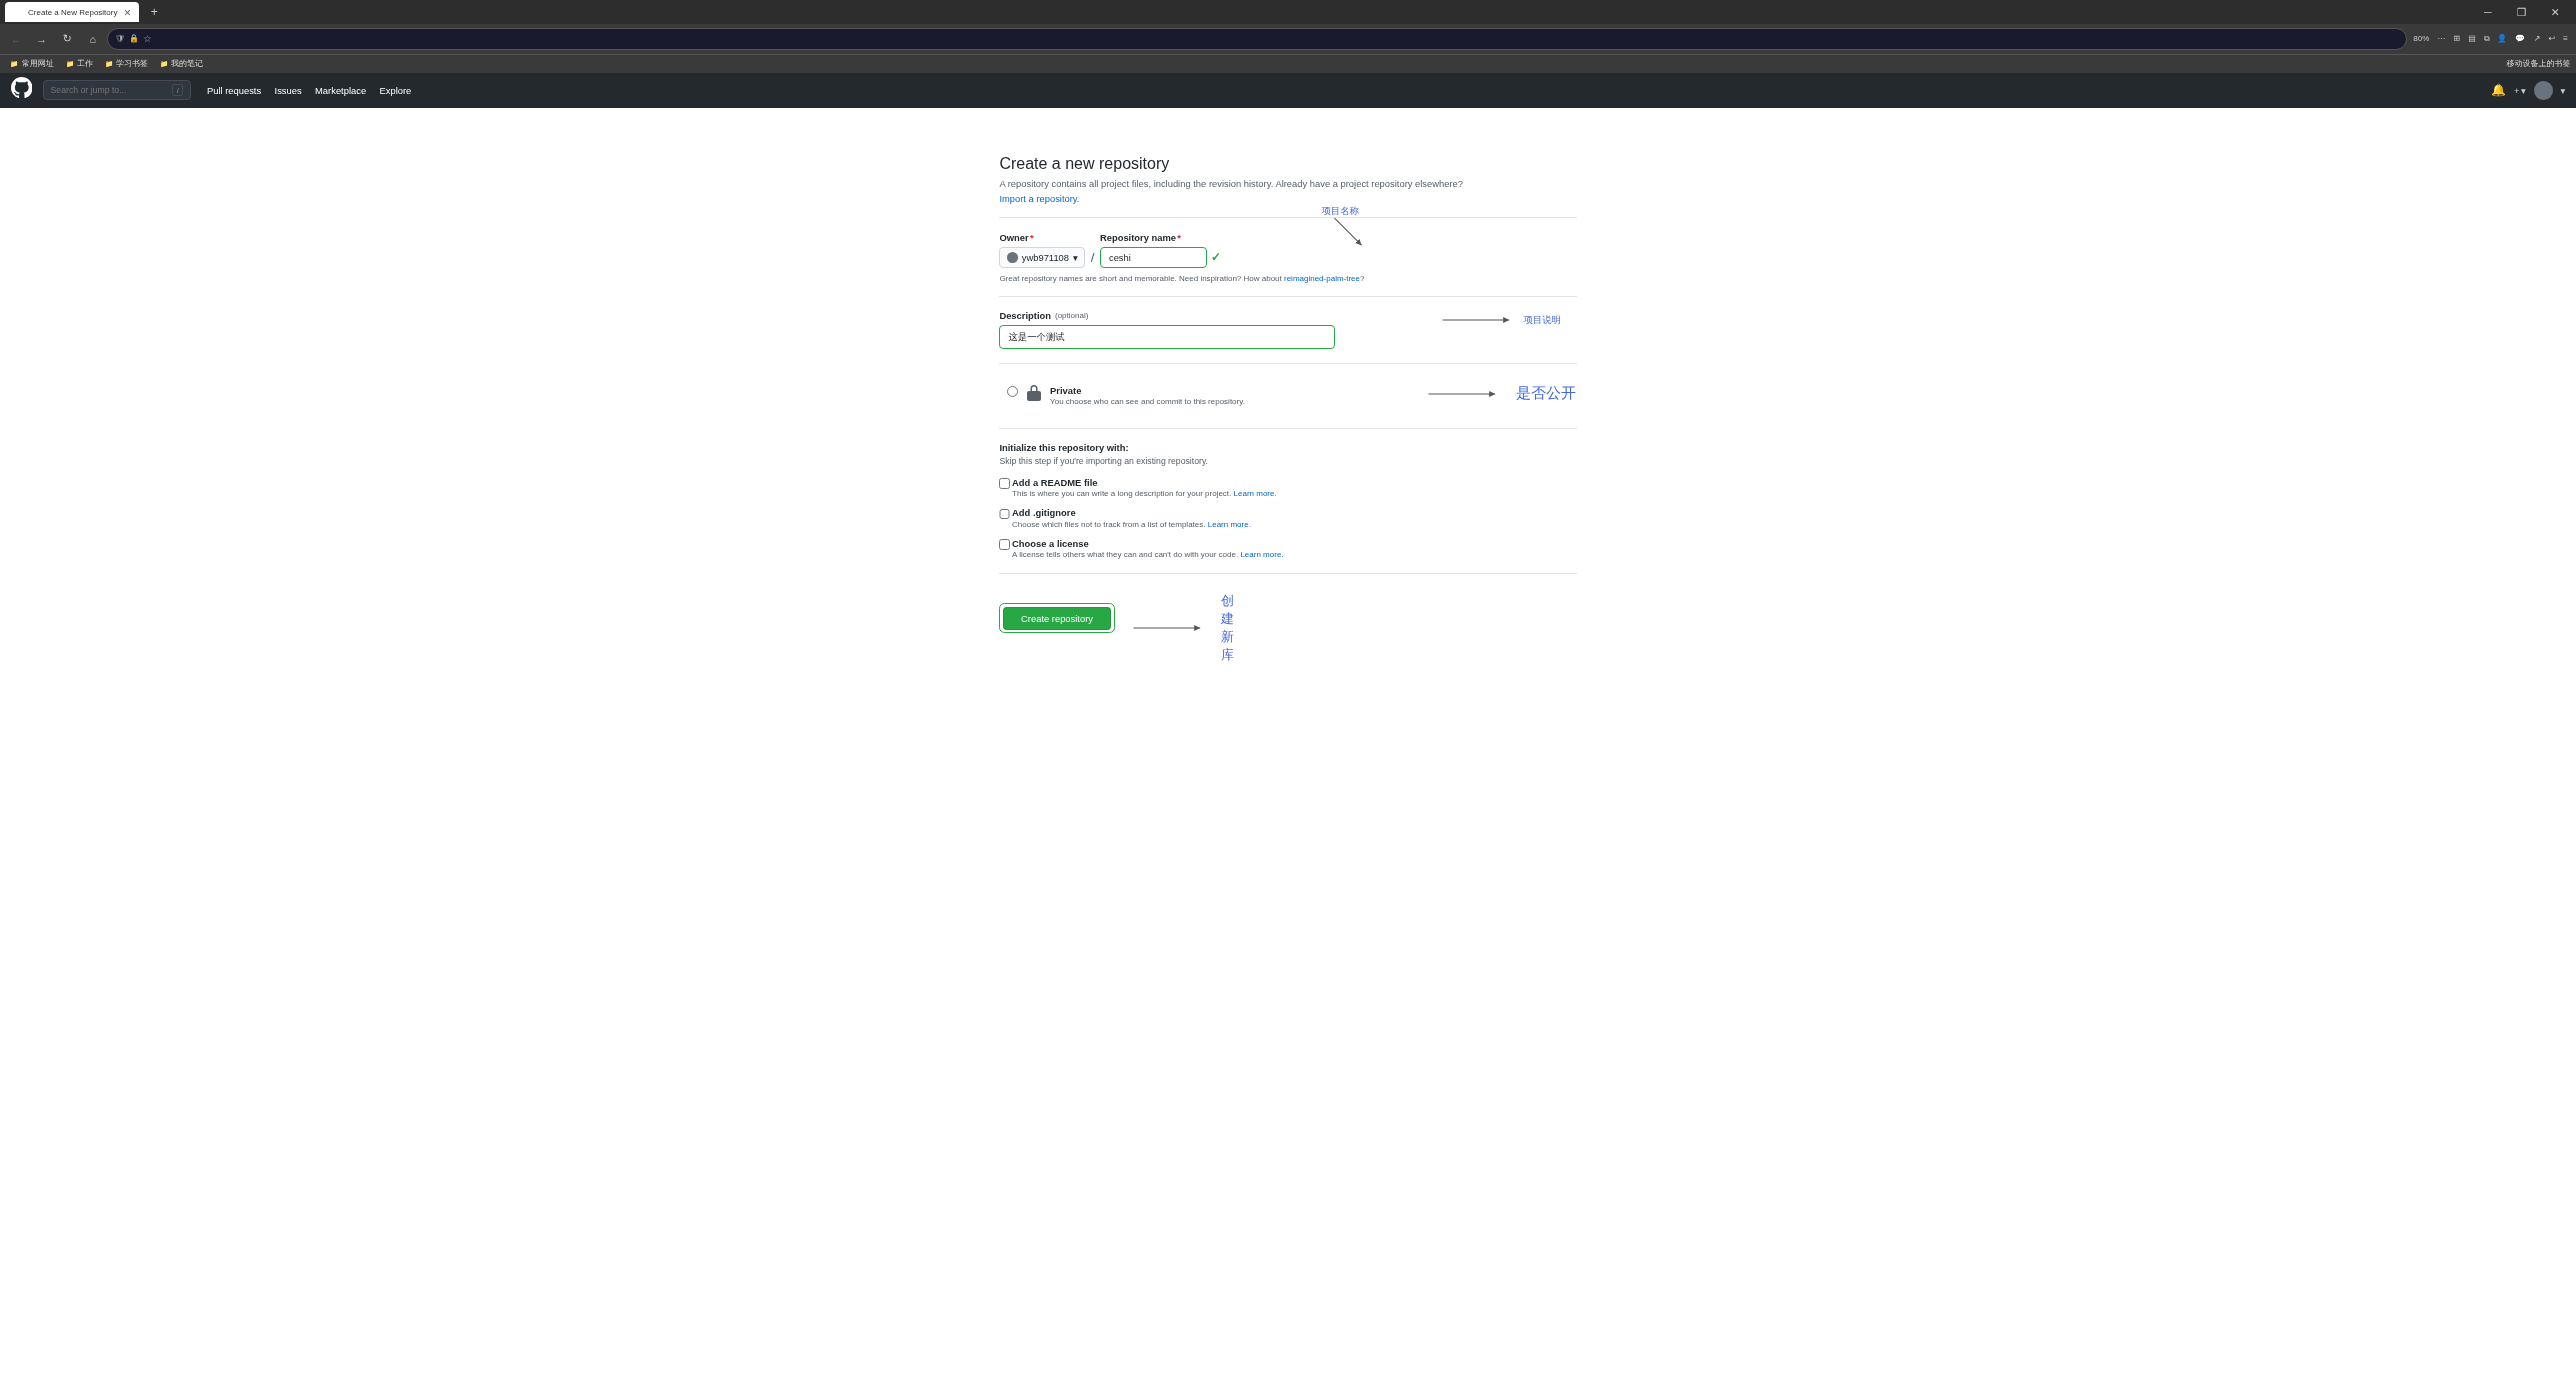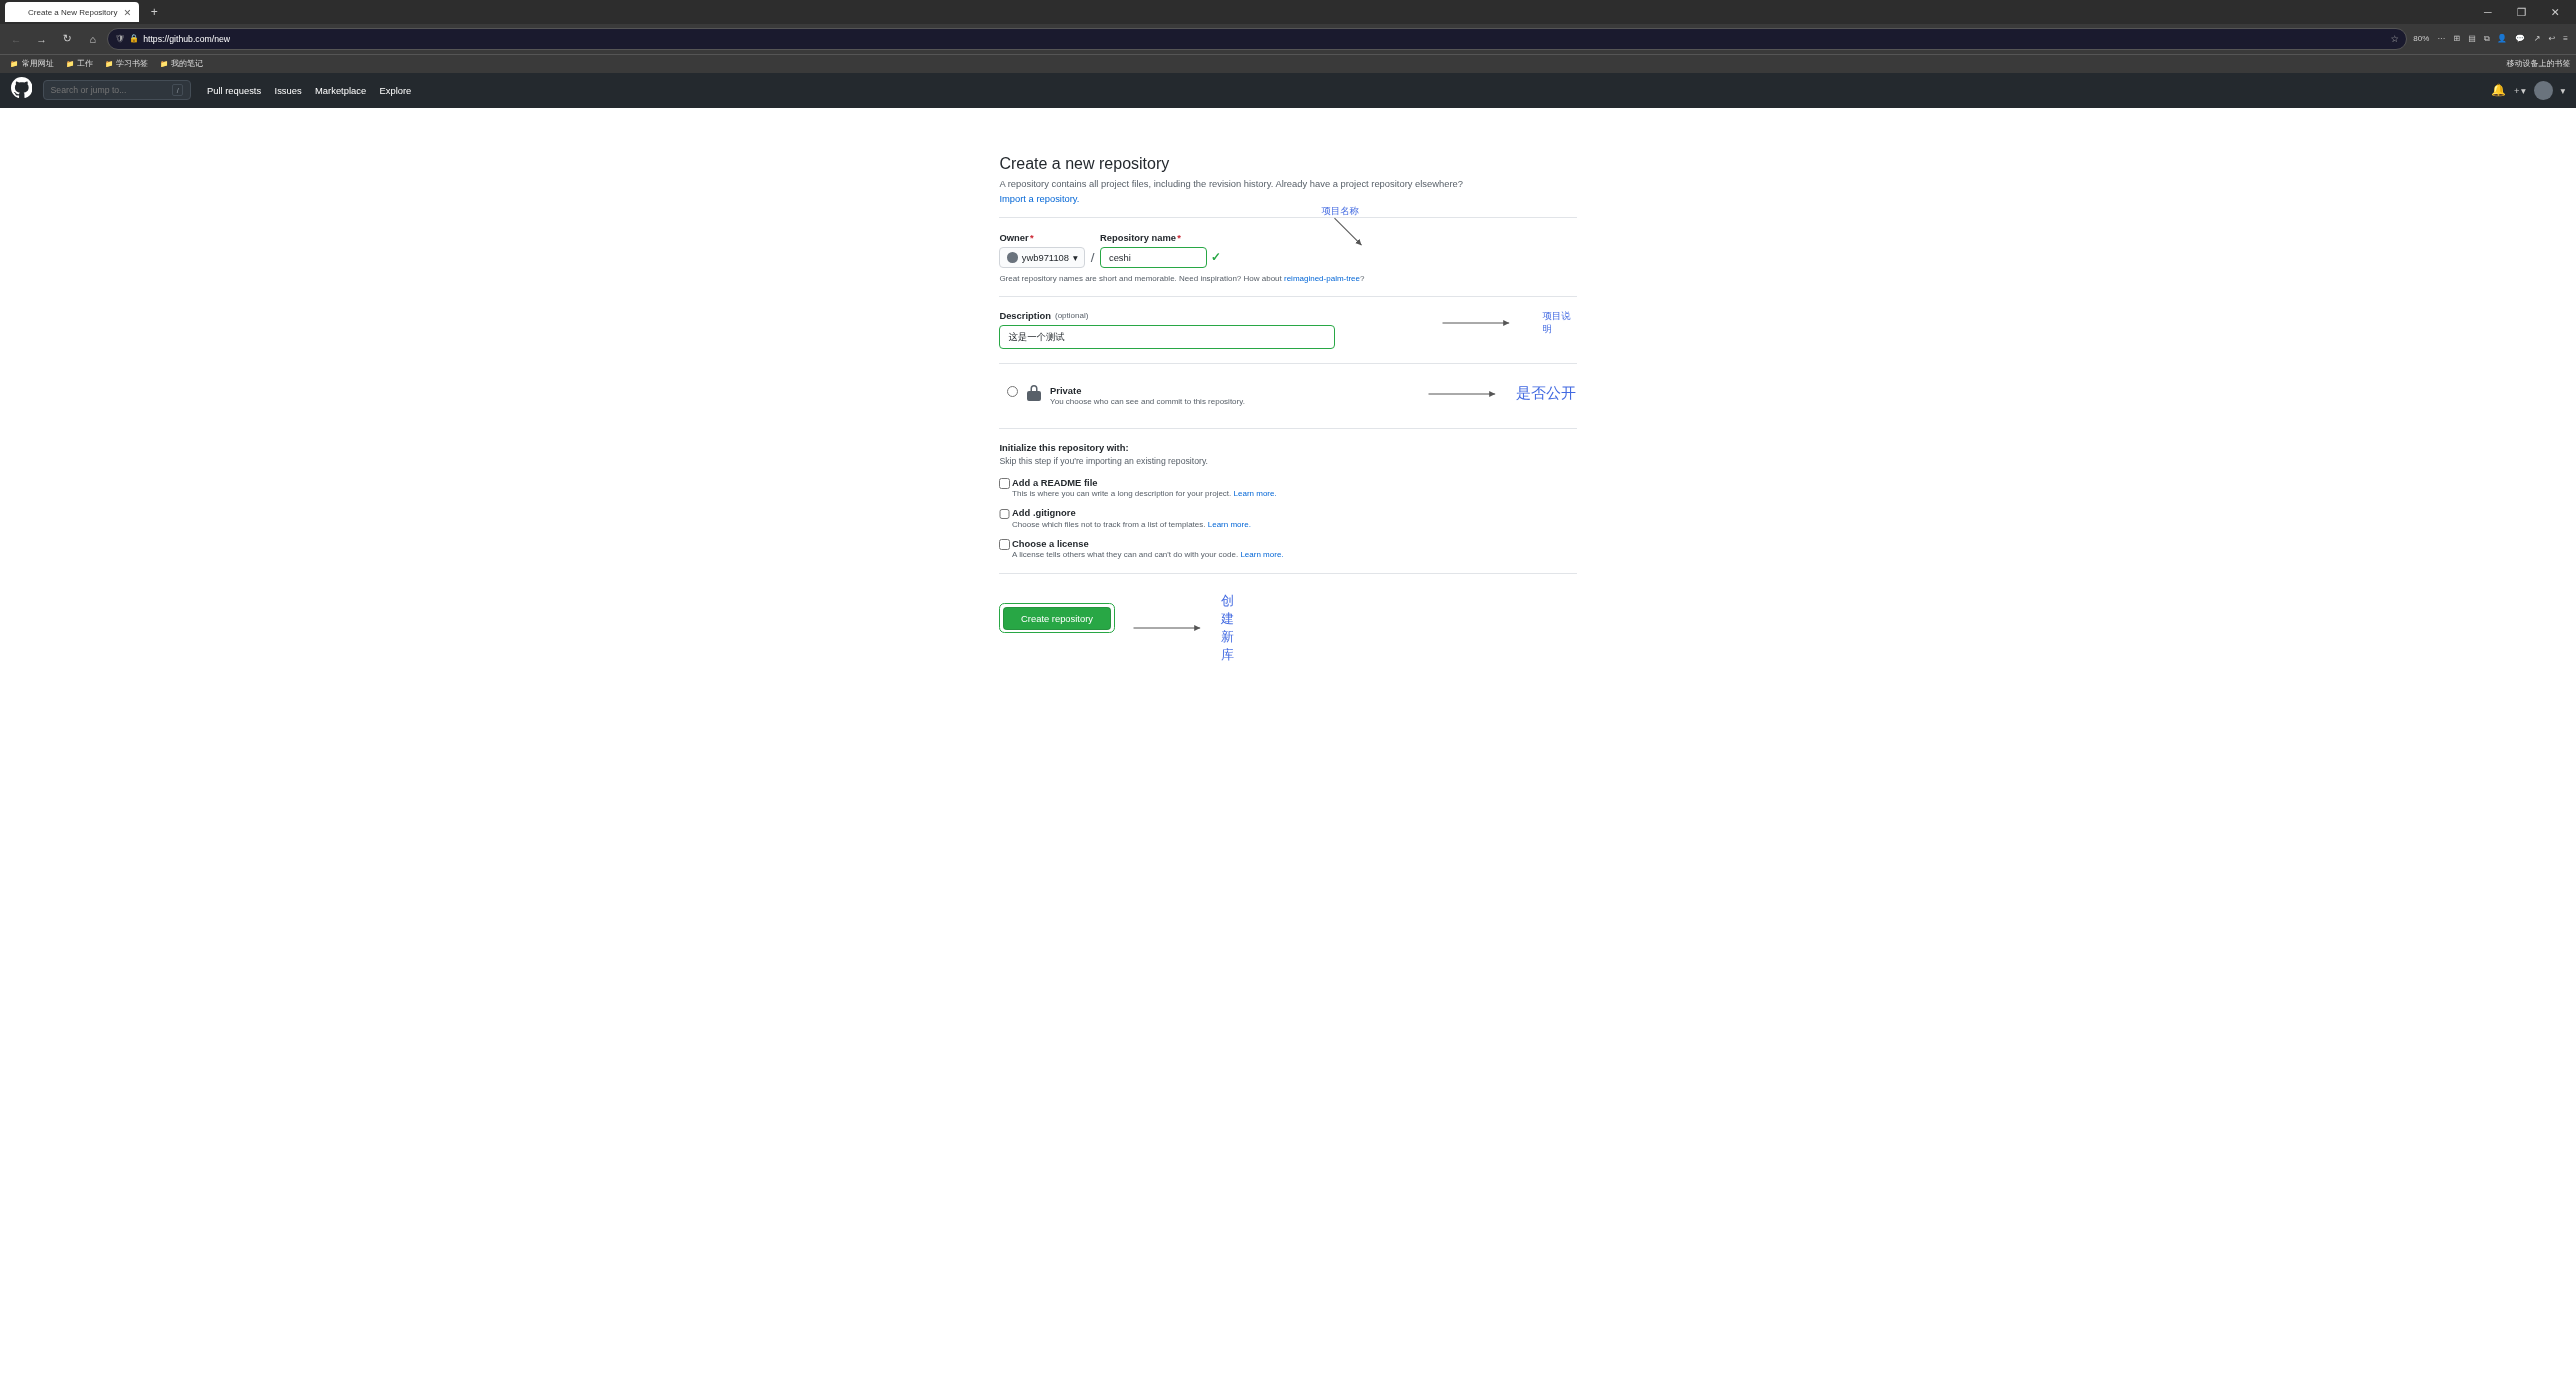--- a/index.html
+++ b/index.html
@@ -118,21 +118,20 @@
   </div>
 
   <div class="browser-toolbar">
     <div class="nav-btn disabled">←</div>
     <div class="nav-btn">→</div>
     <div class="nav-btn">↻</div>
     <div class="nav-btn">⌂</div>
     <div class="address-bar-wrap">
       <span class="address-shield">🛡</span>
       <span class="address-lock">🔒</span>
-      <span class="address-url">https://github.com/new</span>
       <span class="address-star">☆</span>
     </div>
     <div class="toolbar-extras">
       <span>80%</span>
       <span>···</span>
       <span>⊞</span>
       <span>▤</span>
       <span>⧉</span>
       <span>👤</span>
       <span>💬</span>
@@ -237,21 +236,21 @@
       </div>
 
       <p class="repo-hint">
         <span>Great repository names are short and memorable. Need inspiration? How about </span><a style="color:#0366d6; text-decoration:none;">reimagined-palm-tree</a><span>?</span>
       </p>
 
       <hr class="divider">
 
       
       <div style="position:relative; margin-bottom:13.4px;">
-        <div style="position:absolute; top:0; left:443px; display:flex; align-items:center; gap:19px; pointer-events:none; z-index:10;">
+        <div style="position:absolute; top:0; left:443px; display:flex; align-items:center; gap:0; pointer-events:none; z-index:10;">
           <svg width="81" height="20" style="overflow:visible;" viewBox="0 0 120 30">
             <line x1="0" y1="15" x2="100" y2="15" stroke="#555" stroke-width="1.5" marker-end="url(#arr2)"></line>
             <defs>
               <marker id="arr2" markerWidth="8" markerHeight="8" refX="6" refY="3" orient="auto">
                 <path d="M0,0 L0,6 L6,3 z" fill="#555"></path>
               </marker>
             </defs>
           </svg>
           <span style="color:#4169e1; font-size:9.4px; font-weight:500;">项目说明</span>
         </div>

